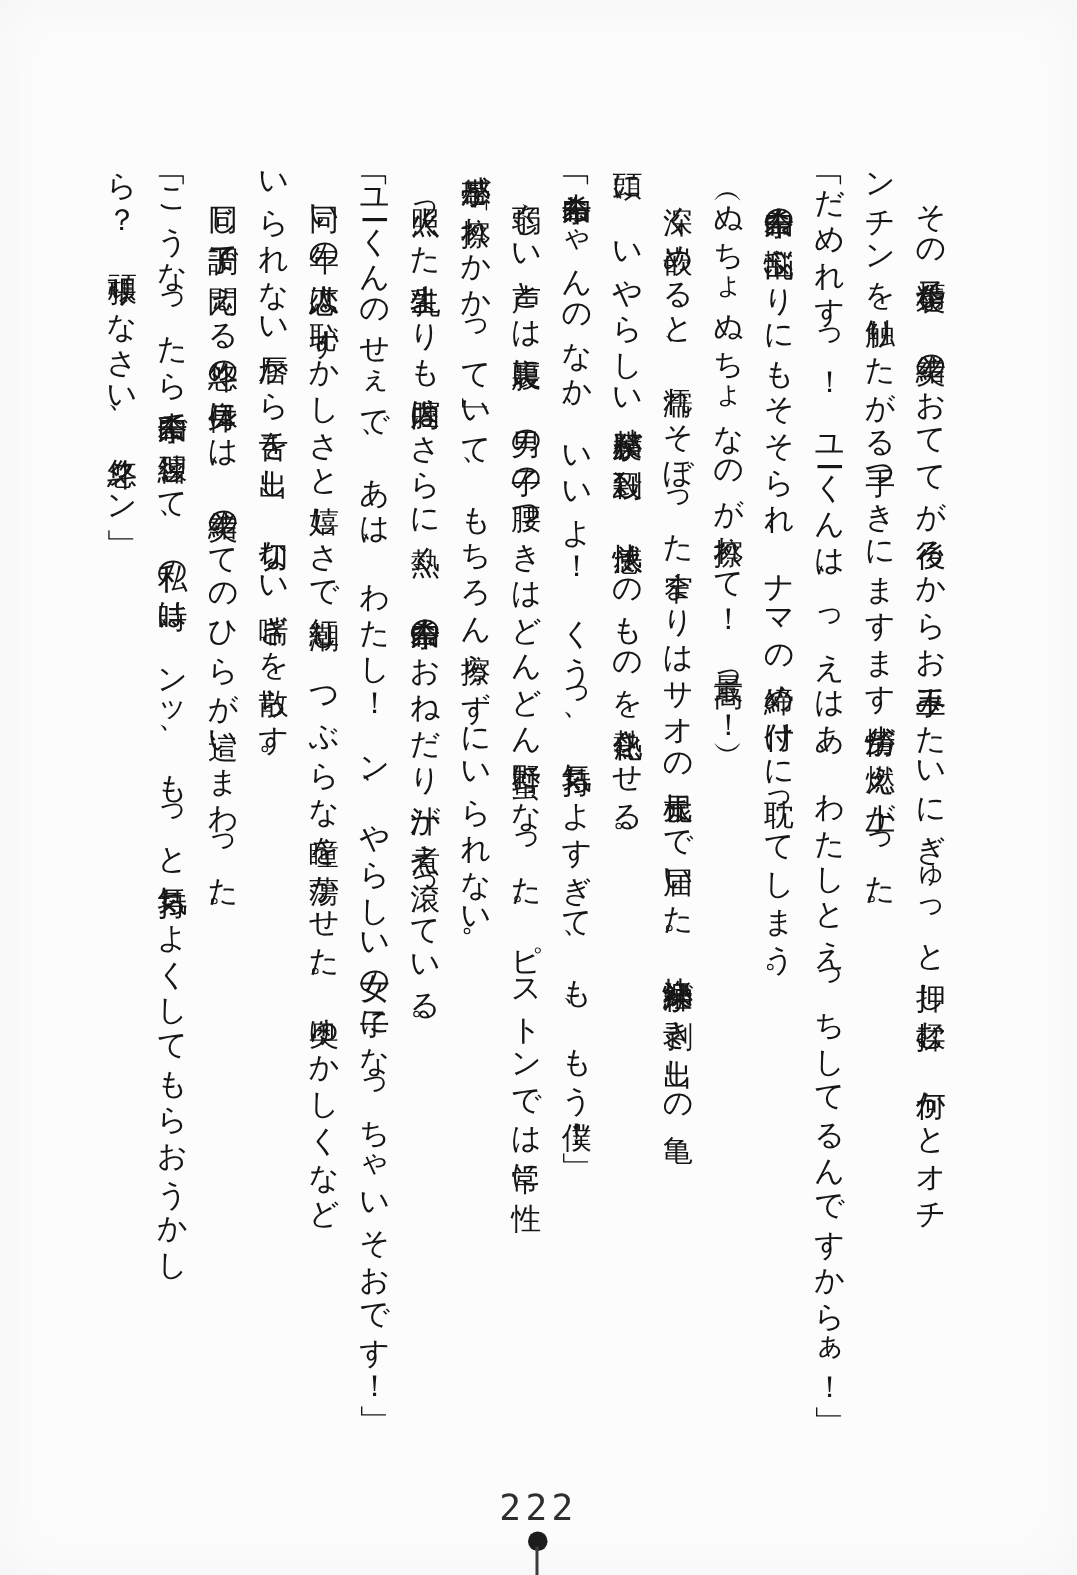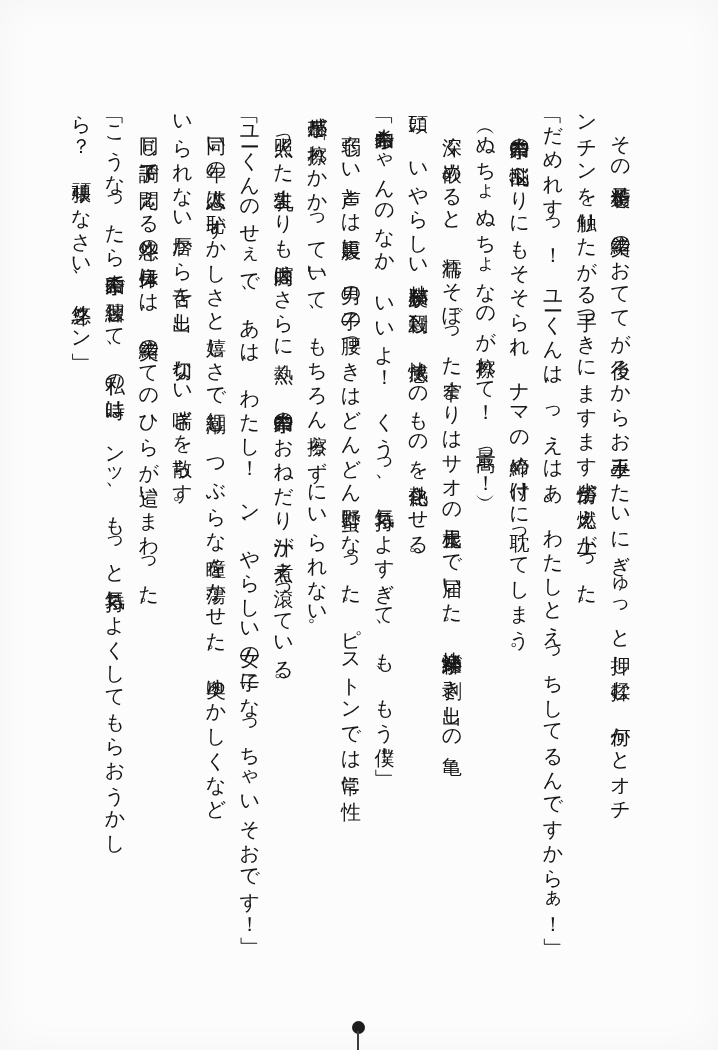--- a/index.html
+++ b/index.html
@@ -82,15 +82,16 @@
       <div class="col full">弱々しい声とは裏腹に、男の子の腰つきはどんどん野蛮になった。ピストンでは常に性</div>
       <div class="col none">感帯が「擦れかかって」いて、もちろん擦らずにいられない。</div>
       <div class="col full">火照った生乳よりも膣内はさらに熱く、由希奈のおねだり汁が煮え滾っている。</div>
       <div class="col half">「ユーくんのせぇで、あは、わたし！　ン、やらしい女の子になっちゃいそおです！」</div>
       <div class="col full">同い年の恋人は恥ずかしさと嬉しさで紅潮し、つぶらな瞳を蕩かせた。奥ゆかしくなど</div>
       <div class="col none">いられない唇から舌を出し、切ない喘ぎを散らす。</div>
       <div class="col full">同じ調子で悶える悠斗の身体には、美緒のてのひらが這いまわった。</div>
       <div class="col half">「こうなったら由希奈で練習して、私の時は、ンッ、もっと気持ちよくしてもらおうかし</div>
       <div class="col none">ら？　頑張りなさい、悠斗クン」</div>
     </div>
+  <div class="page-number">222</div>
   <div class="mark-dot"></div>
   <div class="mark-line"></div>
 </div>
 
 </body></html>

